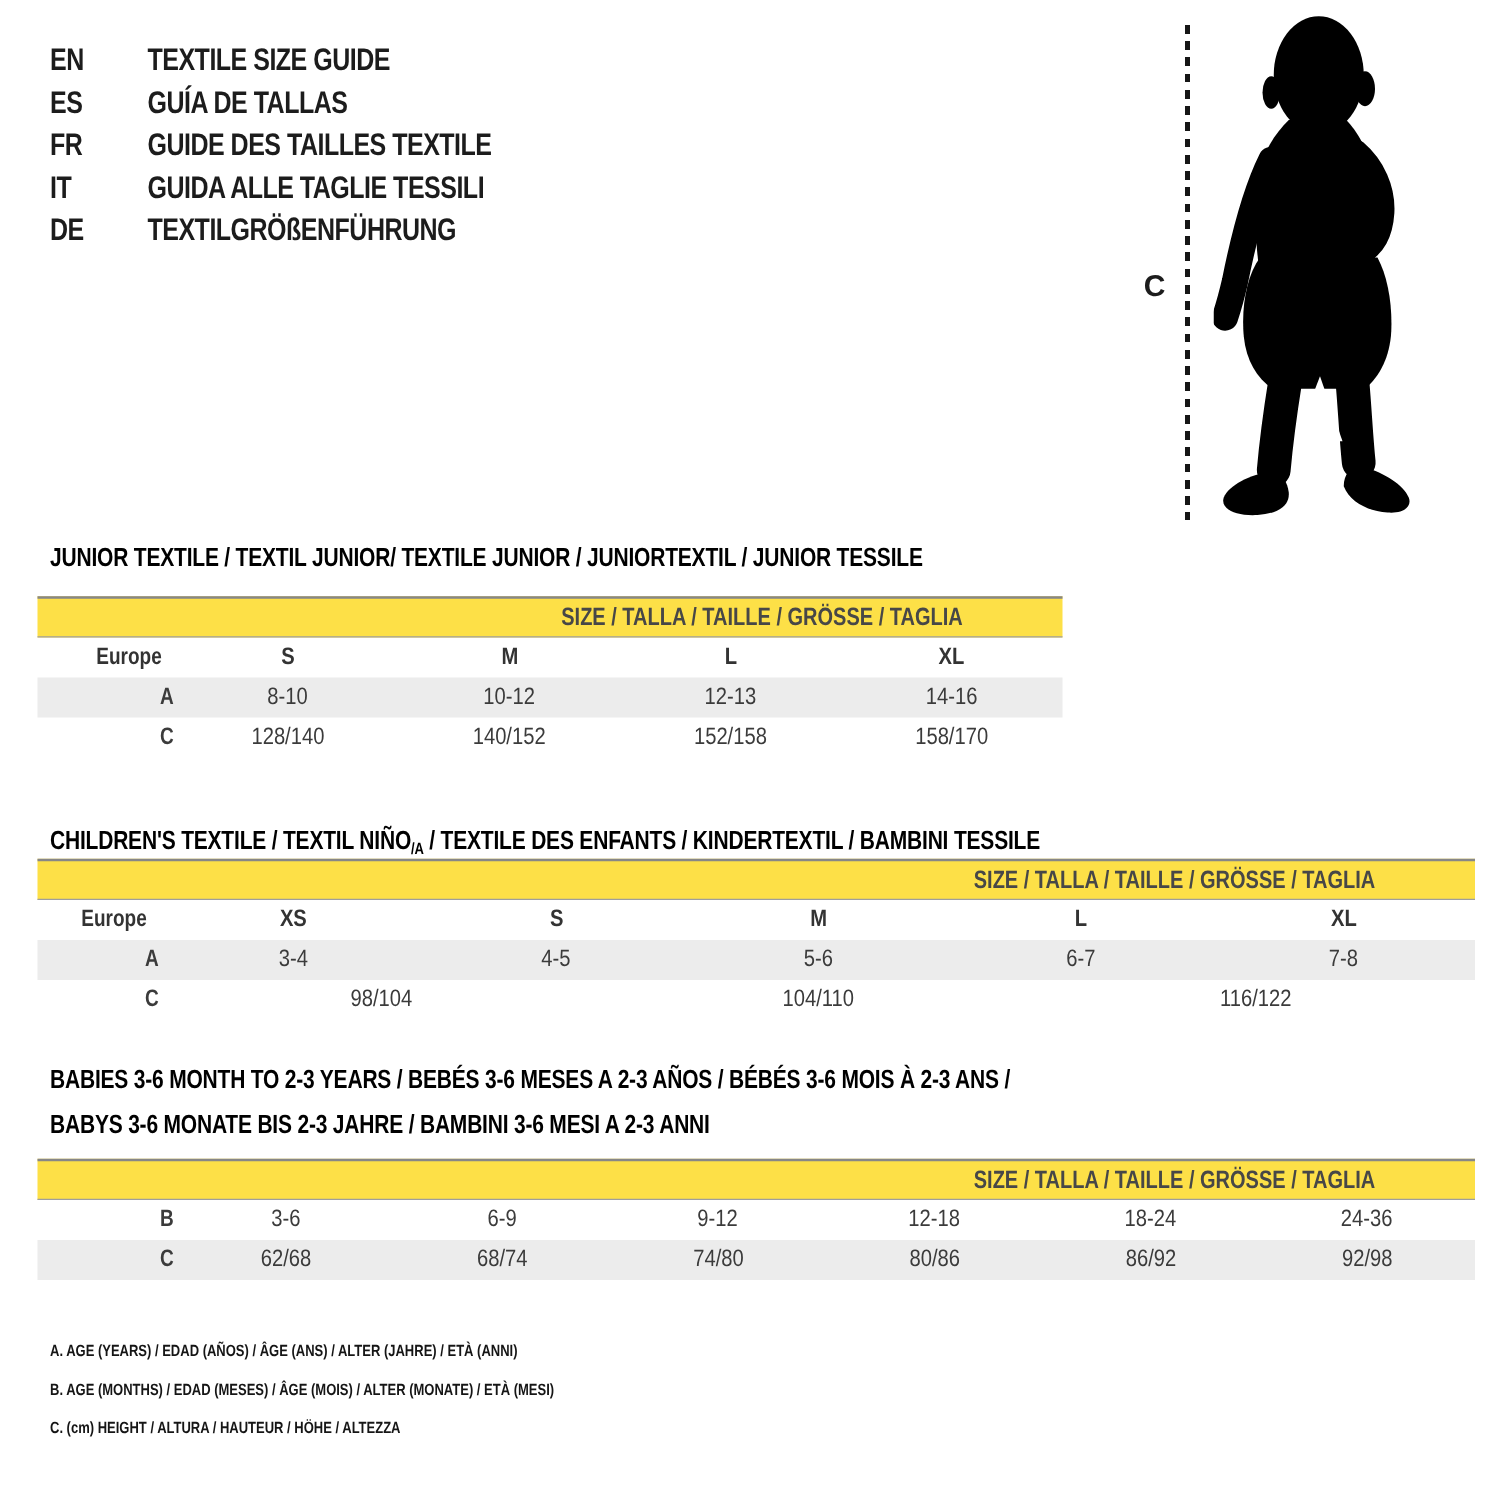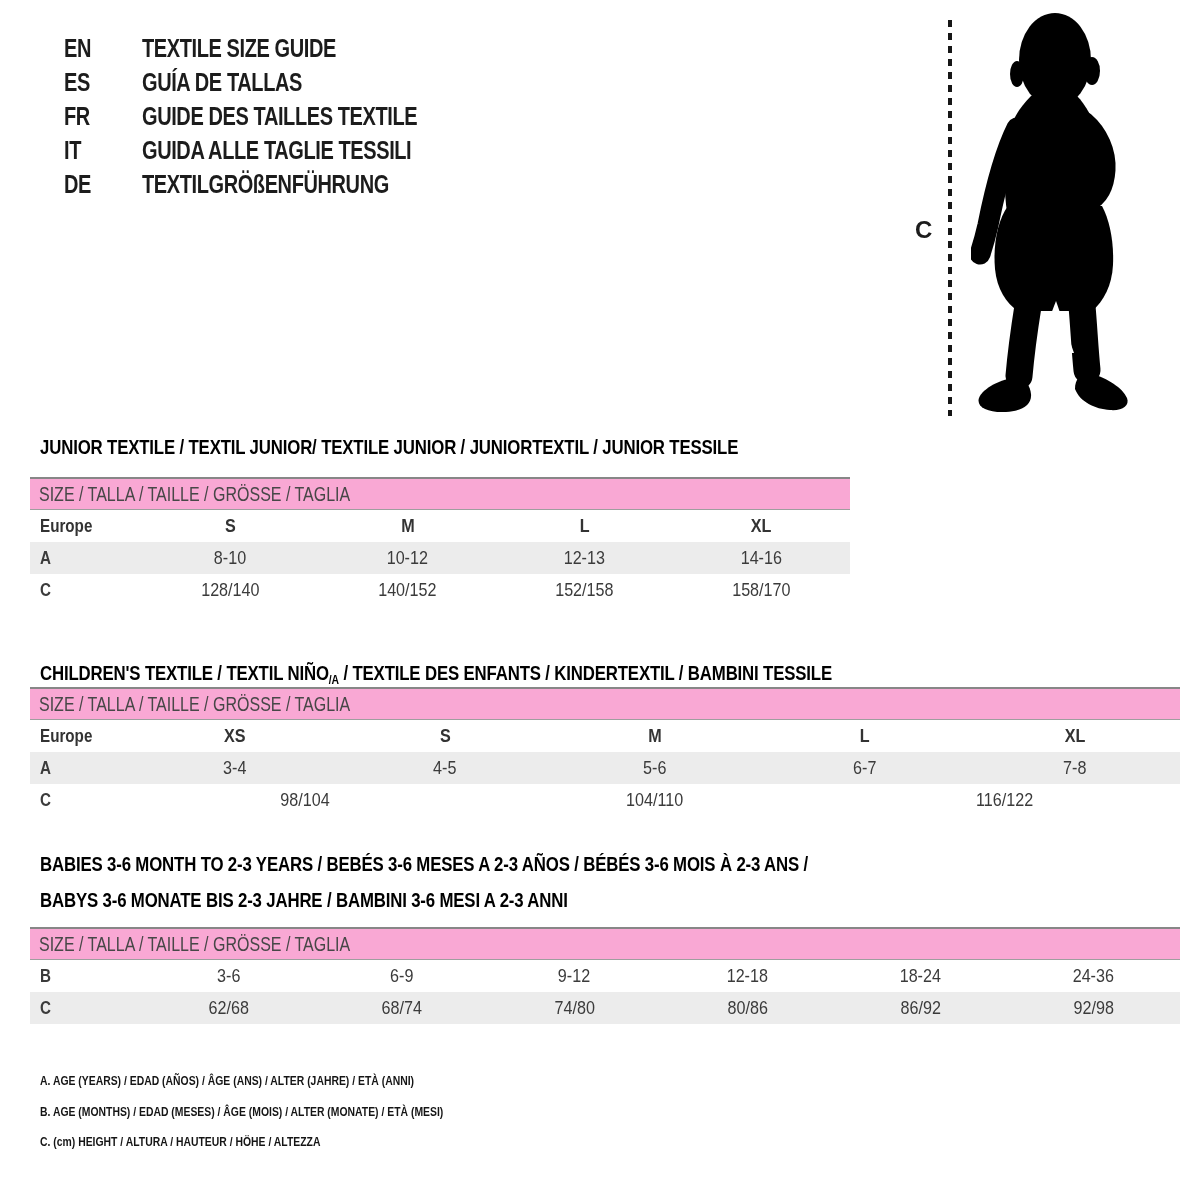--- a/index.html
+++ b/index.html
@@ -7,41 +7,41 @@
     width:1200px;height:1200px;position:relative;background:#ffffff;
     font-family:"Liberation Sans", sans-serif;color:#1c1c1c;overflow:hidden;
   }
   .abs{position:absolute;}
   .cx{display:inline-block;transform:scaleX(0.80);transform-origin:0 50%;white-space:nowrap;}
   .cxc{display:inline-block;transform:scaleX(0.85);transform-origin:50% 50%;white-space:nowrap;}
 
   
   .lang-block{left:40px;top:31px;}
   .lang-row{display:flex;line-height:34px;font-size:25px;font-weight:bold;letter-spacing:-0.5px;}
-  .lang-code{width:78px;margin-left:24px;}
+  .lang-code{width:78px;}
 
   
   .figure{left:905px;top:8px;width:296px;height:412px;}
   .measure-label{left:10px;top:208px;font-size:24px;font-weight:bold;}
   .measure-line{left:43px;top:12px;width:4px;height:396px;
     background:repeating-linear-gradient(to bottom,#161616 0px,#161616 7px,transparent 7px,transparent 13px);}
   .sil{left:66px;top:2px;}
 
   
   .hd{font-size:21px;font-weight:bold;letter-spacing:-0.2px;line-height:25px;color:#000000;}
   .hd .sub{font-size:13px;vertical-align:-4px;font-weight:bold;}
 
   
   .tbl{box-sizing:border-box;}
-  .size-bar{box-sizing:border-box;height:33px;background:#f9a8d4;border-top:2px solid #878787;
+  .size-bar{box-sizing:border-box;height:33px;background:#fde047;border-top:2px solid #878787;
     border-bottom:1px solid #9e9e9e;line-height:30px;padding-left:9px;
-    font-size:20px;font-weight:normal;color:#474747;}
+    font-size:20px;font-weight:bold;color:#474747;text-align:right;}
   .trow{display:flex;height:32px;line-height:32px;font-size:19px;color:#3b3b3b;}
   .trow.head{font-weight:bold;color:#333;}
-  .trow .lbl{box-sizing:border-box;padding-left:10px;font-weight:bold;}
+  .trow .lbl{box-sizing:border-box;padding-left:10px;font-weight:bold;text-align:right;}
   .tbl.w5 .lbl{width:112px;}
   .tbl.w6 .lbl{width:100px;}
   .tbl.w7 .lbl{width:112px;}
   .trow .cell{flex:1;text-align:center;}
   .trow.stripe{background:#ececec;}
 
   
   .legend{left:40px;top:1066px;}
   .legend-line{font-size:13px;font-weight:bold;line-height:30.5px;color:#151515;}
 </style>

